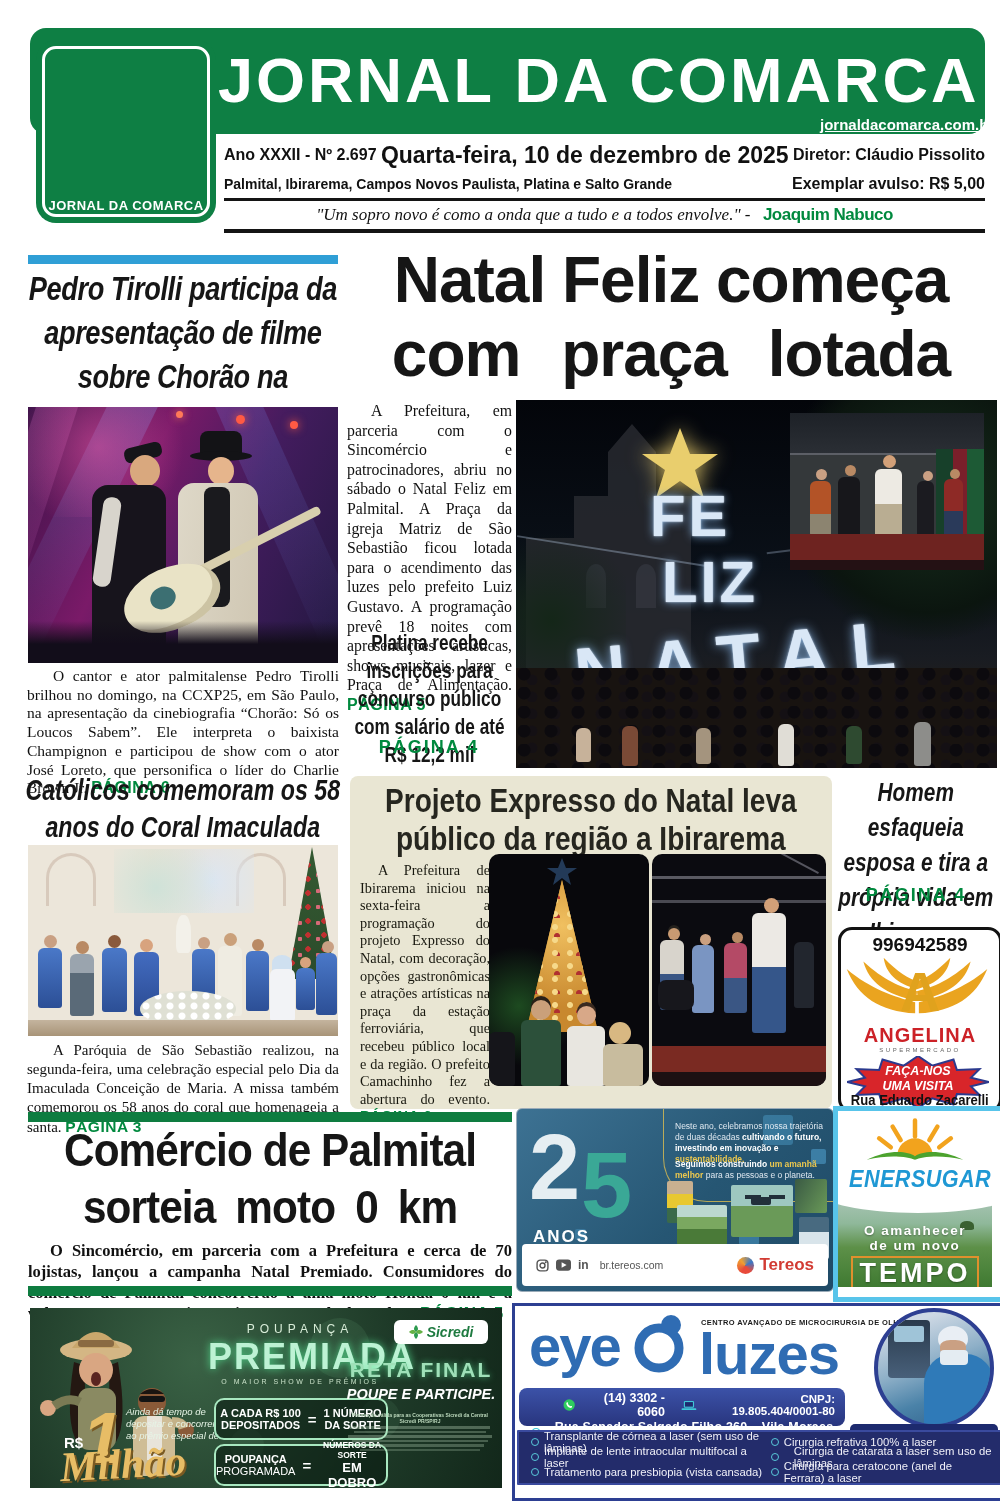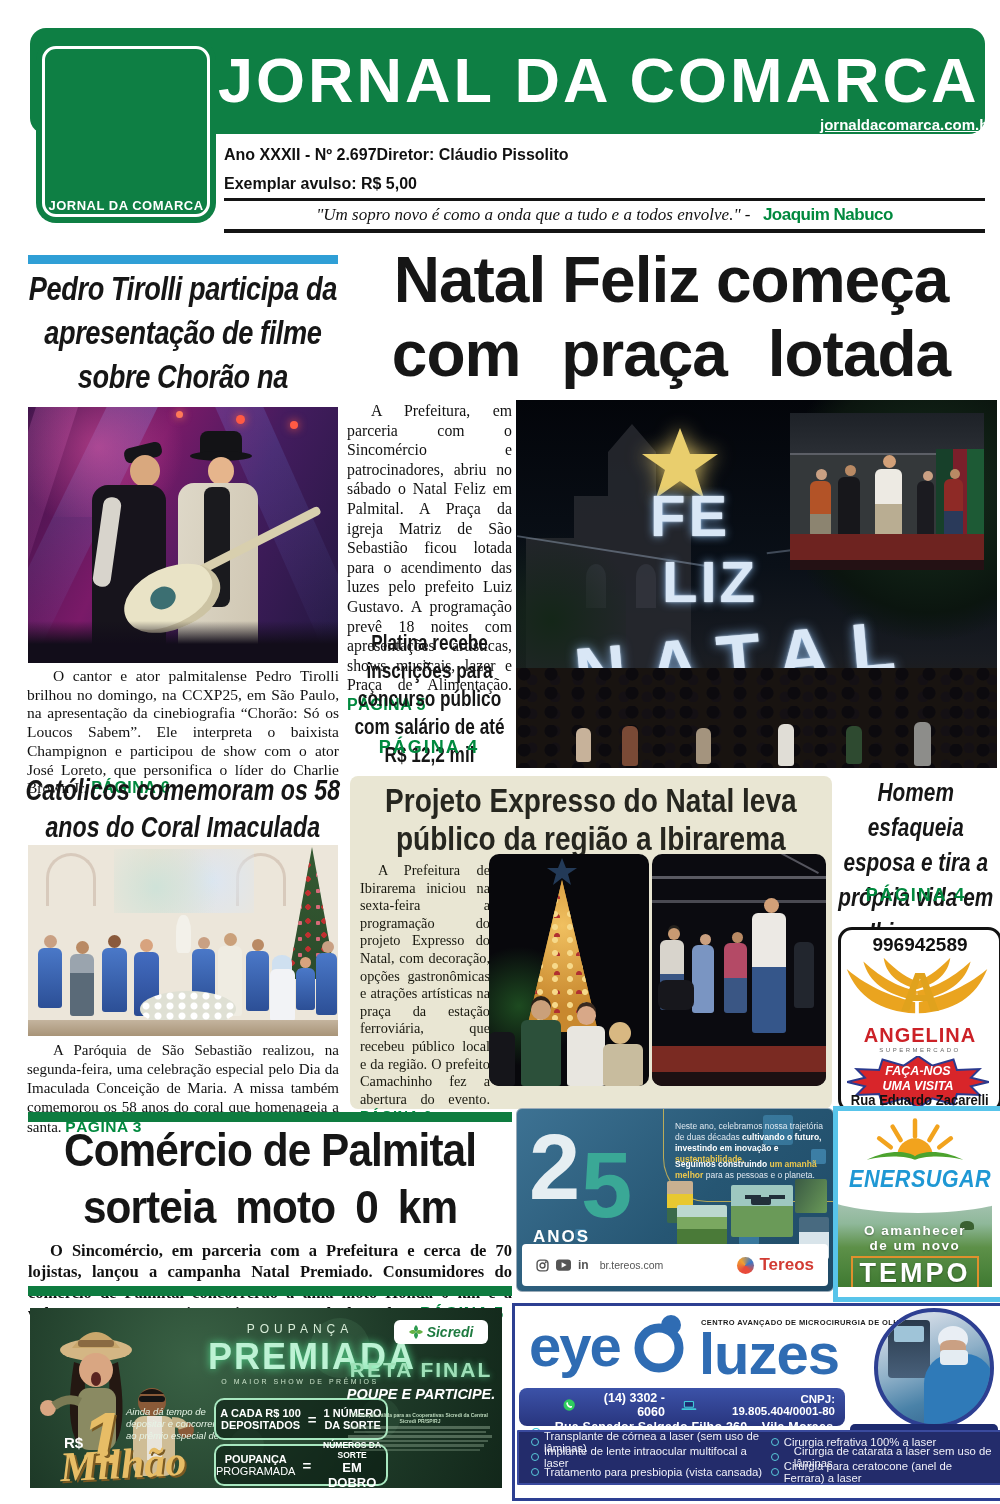--- a/index.html
+++ b/index.html
@@ -31,23 +31,25 @@
                 line-height:92px;text-align:center;letter-spacing:3px;white-space:nowrap;">JORNAL DA COMARCA</div>
     <div class="abs w" style="left:820px;top:116px;width:160px;font-size:15px;font-weight:bold;text-align:center;text-decoration:underline;">jornaldacomarca.com.br</div>
 
     <div class="abs" style="left:36px;top:40px;width:180px;height:183px;background:#0e7f44;border-radius:20px;z-index:3;">
       <div class="abs" style="left:6px;top:6px;right:6px;bottom:6px;border:3px solid #fff;border-radius:14px;"></div>
       <div class="abs w ctr" style="left:0;bottom:10px;width:100%;font-size:13px;font-weight:bold;letter-spacing:.5px;">JORNAL DA COMARCA</div>
     </div>
 
     <div class="abs" style="left:224px;top:140px;width:761px;height:30px;display:flex;align-items:center;">
       <span style="font-size:16px;font-weight:bold;color:#111;">Ano XXXII - Nº 2.697</span>
+      <span style="flex:1;text-align:center;font-size:23px;font-weight:bold;color:#111;">Quarta-feira, 10 de dezembro de 2025</span>
       <span style="font-size:16px;font-weight:bold;color:#111;">Diretor: Cláudio Pissolito</span>
     </div>
     <div class="abs" style="left:224px;top:172px;width:761px;height:24px;display:flex;align-items:center;justify-content:space-between;">
+      <span style="font-size:14px;font-weight:bold;color:#111;">Palmital, Ibirarema, Campos Novos Paulista, Platina e Salto Grande</span>
       <span style="font-size:16px;font-weight:bold;color:#111;">Exemplar avulso: R$ 5,00</span>
     </div>
     <div class="abs" style="left:224px;top:198px;width:761px;height:3px;background:#141414;"></div>
     <div class="abs ctr" style="left:224px;top:201px;width:761px;height:27px;line-height:27px;white-space:nowrap;">
       <span class="serif" style="font-style:italic;font-size:17px;color:#111;">"Um sopro novo é como a onda que a tudo e a todos envolve." -</span>
       <span style="font-size:17px;font-weight:bold;color:#00893e;margin-left:8px;letter-spacing:-.5px;">Joaquim Nabuco</span>
     </div>
     <div class="abs" style="left:224px;top:229px;width:761px;height:4px;background:#141414;"></div>
   </header>
 

